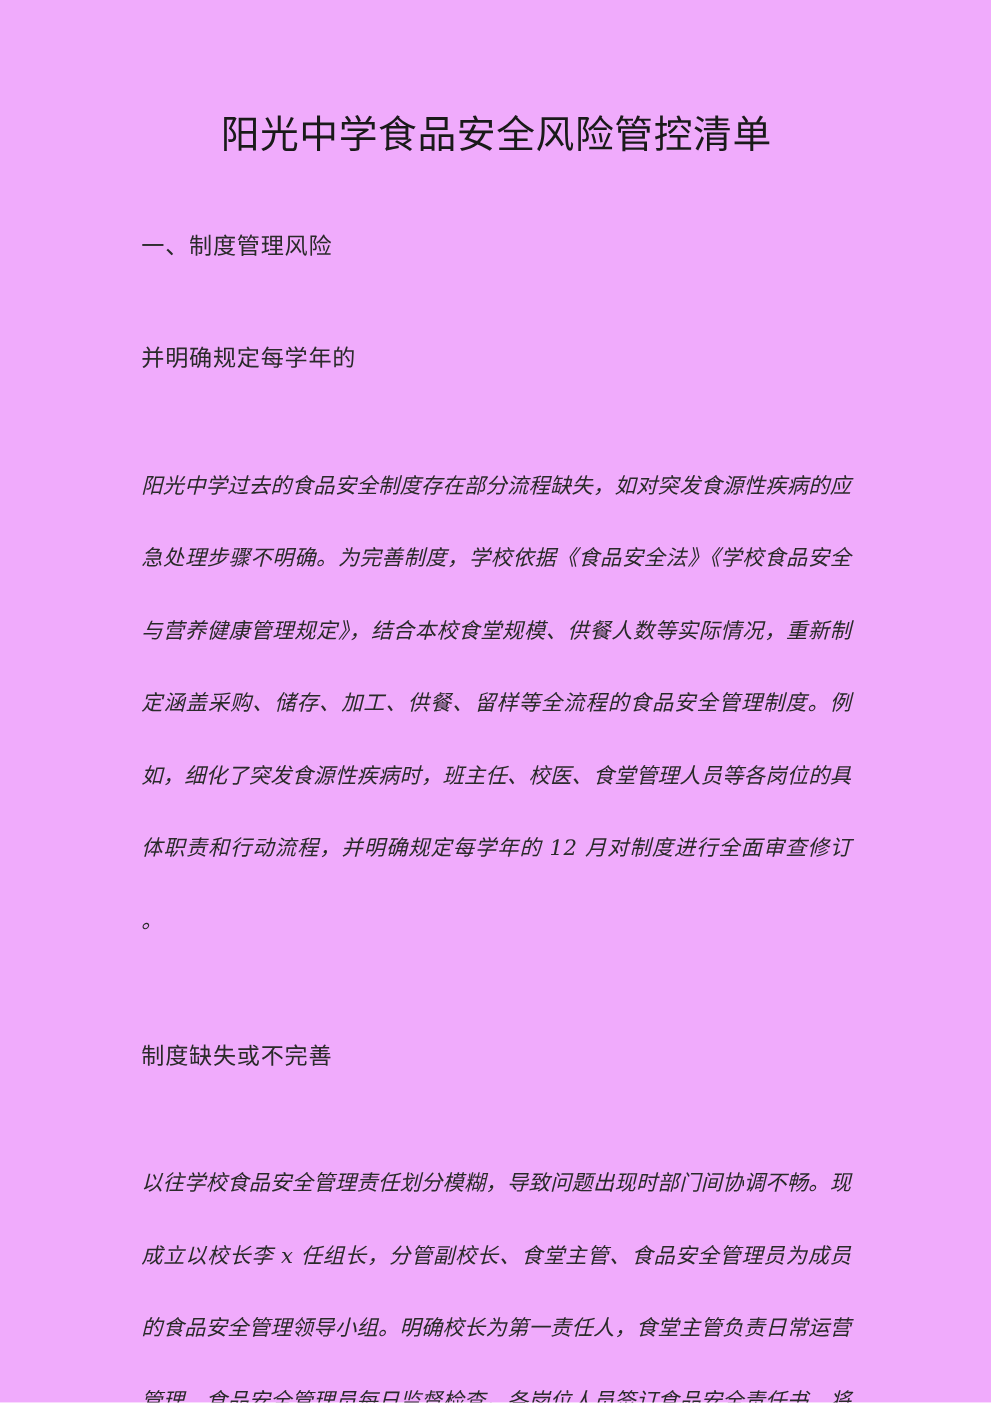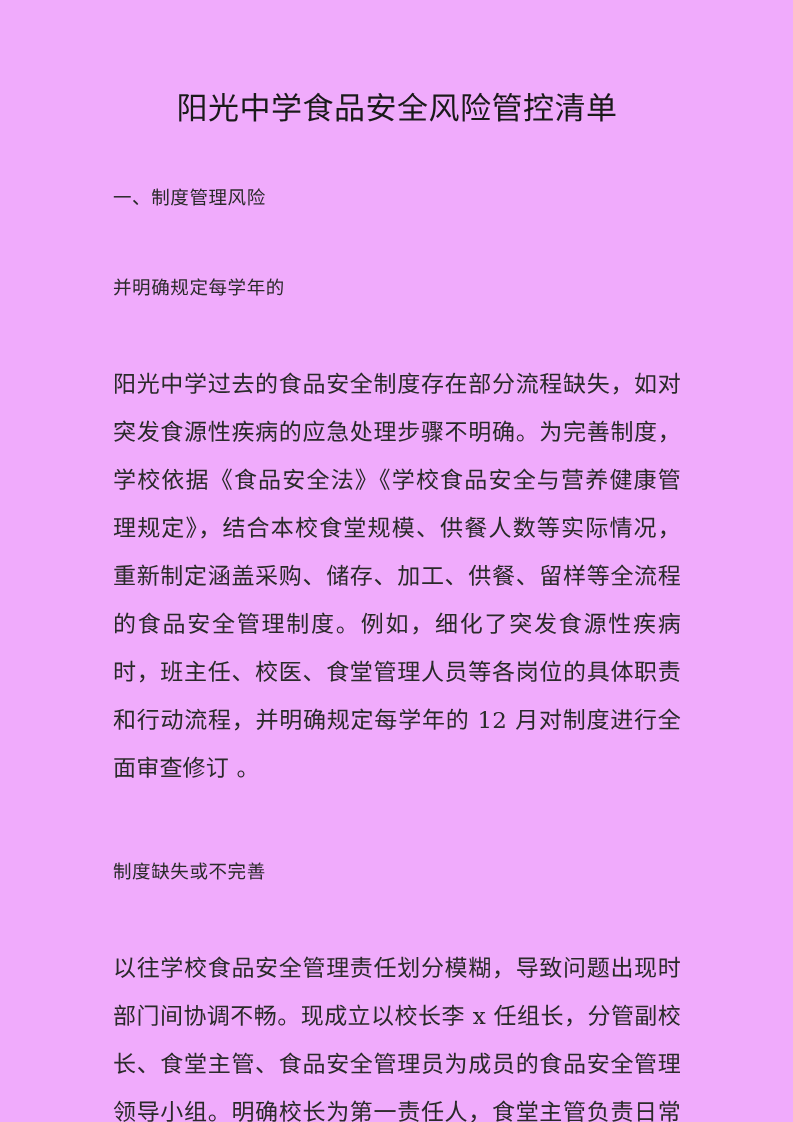--- a/index.html
+++ b/index.html
@@ -57,28 +57,29 @@
   .sub-heading {
     font-size: 18.5px;
     line-height: 28px;
     font-weight: 400;
     color: #2a2a2a;
     letter-spacing: 0.6px;
     margin: 0 0 58px 0;
   }
 
   .body-paragraph {
-    font-size: 23px;
-    line-height: 48px;
+    font-size: 17px;
+    line-height: 58px;
     font-weight: 400;
     color: #2a2a2a;
     text-align: justify;
     text-justify: inter-character;
     margin: 0 0 56px 0;
     letter-spacing: 0.2px;
+    font-style: italic;
   }
 
   .body-paragraph:last-child {
     margin-bottom: 0;
   }
 
   .block-gap-lg {
     margin-bottom: 66px;
   }
 </style>

